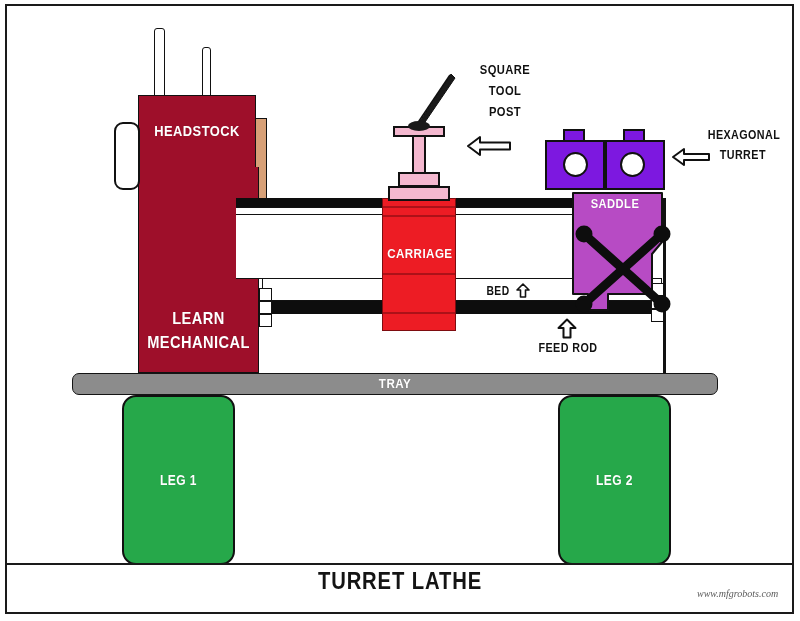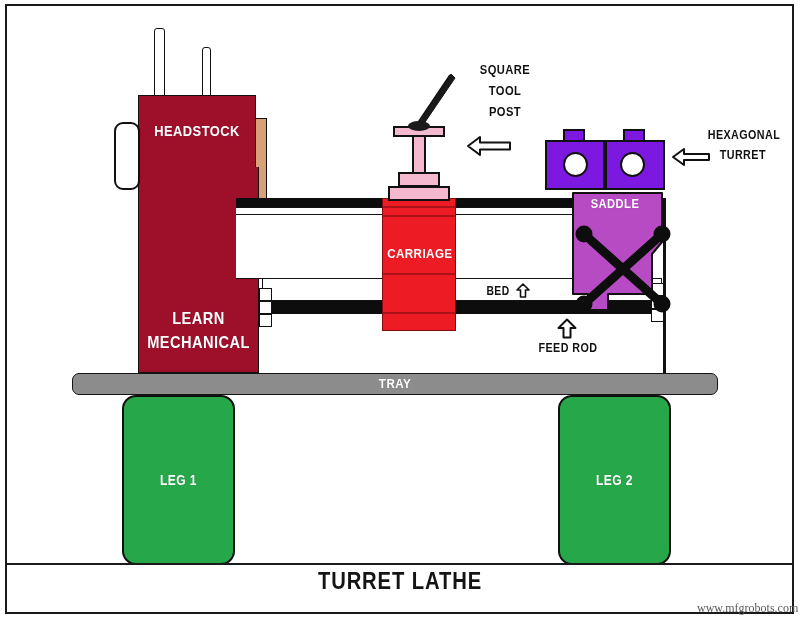--- a/index.html
+++ b/index.html
@@ -265,15 +265,15 @@
   <div class="abs leg" style="left:122px; top:395px; width:113px; height:170px;"></div>
   <div class="lbl lbl-white" style="left:122px; top:472px; width:113px; font-size:14px;">LEG 1</div>
 
   <div class="abs leg" style="left:558px; top:395px; width:113px; height:170px;"></div>
   <div class="lbl lbl-white" style="left:558px; top:472px; width:113px; font-size:14px;">LEG 2</div>
 
   <div class="abs ground" style="left:7px; top:563px; width:786px; height:2px;"></div>
 
   <div class="title" style="left:0; top:568px; font-size:23px;">TURRET LATHE</div>
 
-  <div class="watermark" style="left:697px; top:601px; font-size:12px;">www.mfgrobots.com</div>
+  <div class="watermark" style="left:697px; top:588px; font-size:10px;font-style:italic;">www.mfgrobots.com</div>
 
 </div>
 
 </body></html>

